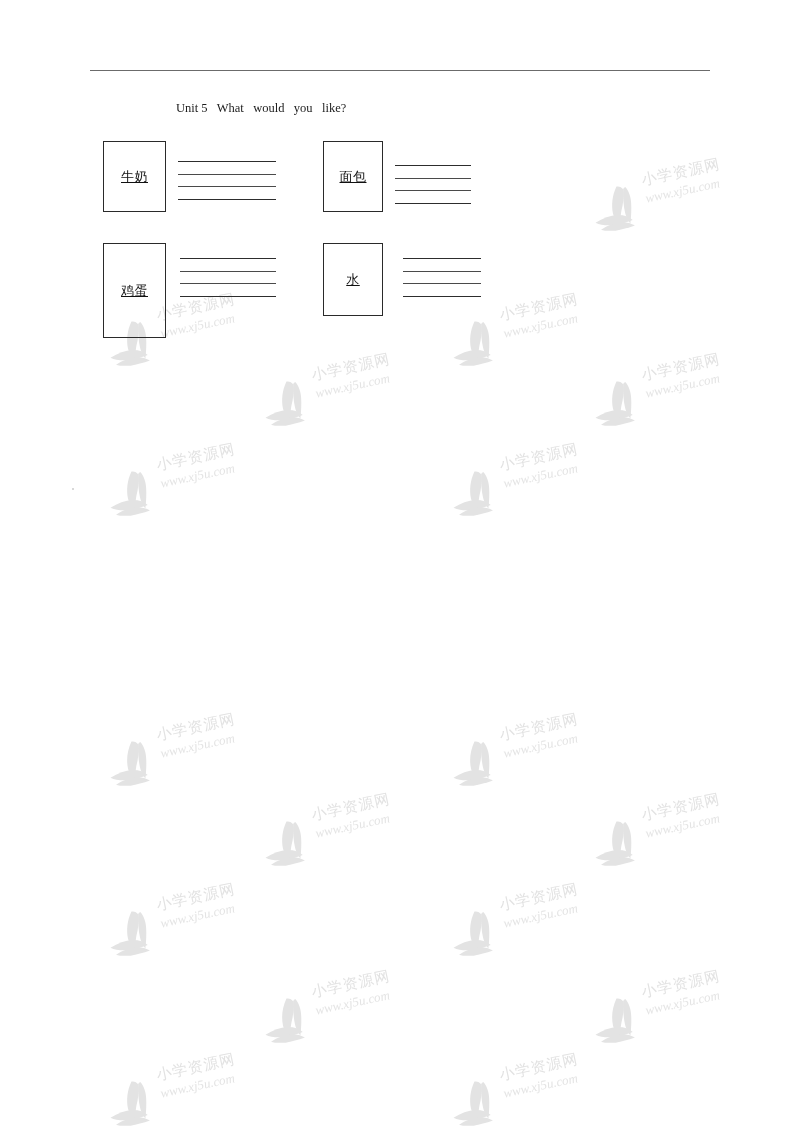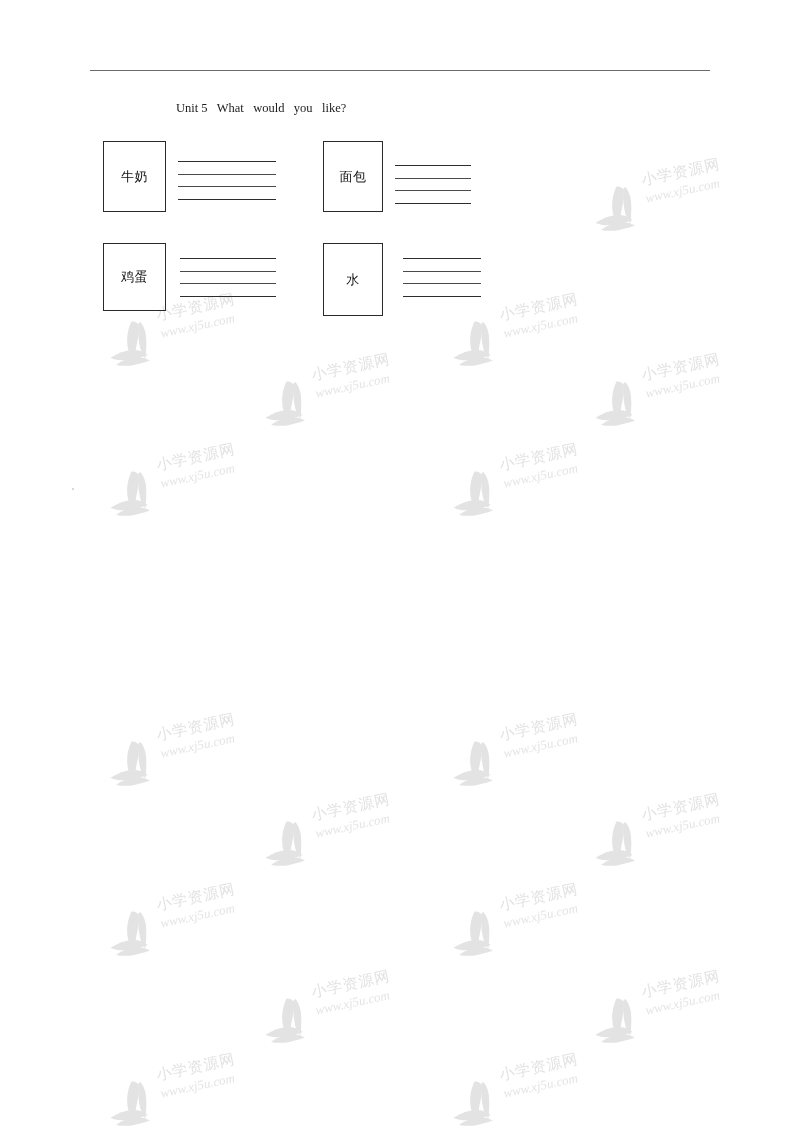--- a/index.html
+++ b/index.html
@@ -105,20 +105,21 @@
     display: flex;
     align-items: center;
     justify-content: center;
   }
   .word-box-label {
     font-family: "DejaVu Sans", sans-serif;
     font-size: 13px;
     color: #111111;
     letter-spacing: 0.5px;
     line-height: 16px;
+    text-decoration: underline;
   }
 
   .line-group {
     position: absolute;
   }
   .line-group .rule {
     position: absolute;
     left: 0;
     width: 100%;
     height: 0;
@@ -403,21 +404,21 @@
         </div>
         <div class="word-box" style="left: 323px; top: 141px; width: 60px; height: 71px; text-align: right;">
           <span class="word-box-label">面包</span>
         </div>
         <div class="line-group" style="left: 395px; top: 165px; width: 76px; height: 38px;">
           <div class="rule heavy" style="top: 0px;"></div>
           <div class="rule light" style="top: 13px;"></div>
           <div class="rule light" style="top: 25px;"></div>
           <div class="rule heavy" style="top: 38px;"></div>
         </div>
-        <div class="word-box" style="left: 103px; top: 243px; width: 63px; height: 68px;">
+        <div class="word-box" style="left: 103px; top: 243px; width: 63px; height: 95px;">
           <span class="word-box-label">鸡蛋</span>
         </div>
         <div class="line-group" style="left: 180px; top: 258px; width: 96px; height: 38px;">
           <div class="rule heavy" style="top: 0px;"></div>
           <div class="rule light" style="top: 13px;"></div>
           <div class="rule light" style="top: 25px;"></div>
           <div class="rule heavy" style="top: 38px;"></div>
         </div>
         <div class="word-box" style="left: 323px; top: 243px; width: 60px; height: 73px;">
           <span class="word-box-label">水</span>

